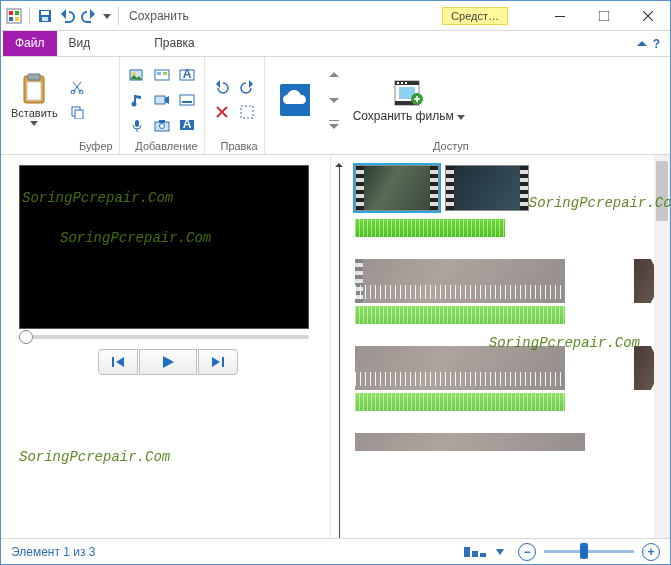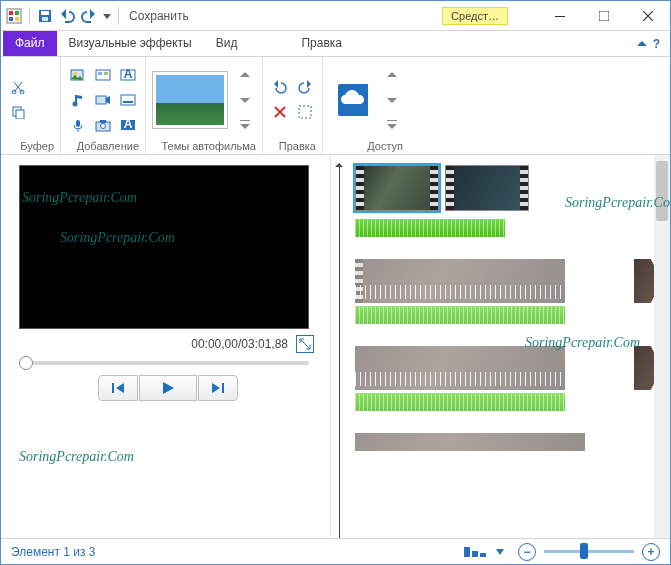--- a/index.html
+++ b/index.html
@@ -11,21 +11,21 @@
 .qat .qicon { width: 18px; height: 18px; display: flex; align-items: center; justify-content: center; color: #2a6fb7; }
 .qat .sep { width: 1px; height: 18px; background: #d0d0d0; margin: 0 2px; }
 .title { margin-left: 4px; color: #555; }
 .context-tab { margin-left: auto; background: #fff79a; border: 1px solid #e5d84a; padding: 2px 8px; color: #444; font-size: 11px; min-width: 54px; }
 .winctrls { display: flex; margin-left: 30px; }
 .winctrls div { width: 44px; height: 28px; display: flex; align-items: center; justify-content: center; color: #333; }
 
 
 .tabrow { height: 26px; display: flex; align-items: stretch; border-bottom: 1px solid #d8d8d8; padding-left: 2px; position: relative; }
 .tab { padding: 5px 12px 4px; color: #444; cursor: default; }
-.tab.file { background: #6d28d9; color: #fff; }
+.tab.file { background: #a21caf; color: #fff; }
 .tab.active { border: 1px solid #d8d8d8; border-bottom: 1px solid #fff; background: #fff; margin-bottom: -1px; }
 .tabrow .help { margin-left: auto; display: flex; align-items: center; gap: 6px; padding-right: 10px; color: #2a6fb7; }
 
 
 .ribbon { height: 98px; display: flex; border-bottom: 1px solid #d8d8d8; background: #fff; }
 .group { border-right: 1px solid #e1e1e1; padding: 4px 6px 2px; display: flex; flex-direction: column; }
 .group .body { flex: 1; display: flex; align-items: center; gap: 4px; }
 .group .label { text-align: right; font-size: 11px; color: #666; padding: 2px 0 0; }
 .bigbtn { display: flex; flex-direction: column; align-items: center; justify-content: center; padding: 2px 4px; gap: 2px; min-width: 46px; }
 .bigbtn .ico { width: 32px; height: 32px; display: flex; align-items: center; justify-content: center; }
@@ -33,21 +33,21 @@
 .minigrid { display: grid; grid-template-columns: repeat(2, 22px); grid-auto-rows: 22px; gap: 3px; }
 .minigrid3 { display: grid; grid-template-columns: repeat(3, 22px); grid-auto-rows: 22px; gap: 3px; }
 .mini { width: 22px; height: 22px; display: flex; align-items: center; justify-content: center; color: #2a6fb7; border: 1px solid transparent; }
 .theme-thumb { width: 76px; height: 58px; border: 1px solid #bdbdbd; padding: 3px; display: flex; }
 .theme-thumb .pic { flex: 1; background: linear-gradient(to bottom, #6fb4e8 0%, #6fb4e8 55%, #2f6d3a 55%, #3f8a4a 100%); }
 
 
 .main { display: flex; height: 384px; }
 .left { width: 330px; border-right: 1px solid #e5e5e5; padding: 10px 14px 6px 18px; display: flex; flex-direction: column; }
 .preview { width: 290px; height: 164px; background: #000; border: 1px solid #555; position: relative; }
-.wm { position: absolute; color: #0f766e; font-style: italic; font-family: Liberation Serif, serif; font-size: 14px; opacity: .9; pointer-events: none; white-space: nowrap; }
+.wm { position: absolute; color: #4d7c0f; font-style: italic; font-family: Liberation Mono, monospace; font-size: 14px; opacity: .9; pointer-events: none; white-space: nowrap; }
 .timecode-row { display: flex; justify-content: flex-end; align-items: center; gap: 8px; padding: 6px 2px 2px; }
 .timecode { color: #444; font-size: 12px; }
 .fs-icon { width: 18px; height: 18px; border: 1px solid #2a6fb7; display: flex; align-items: center; justify-content: center; color: #2a6fb7; }
 .seek { width: 290px; padding: 6px 0 10px; }
 .seek-track { height: 4px; background: #d6d6d6; border-radius: 2px; position: relative; }
 .seek-thumb { width: 14px; height: 14px; background: #fff; border: 1px solid #888; border-radius: 50%; position: absolute; top: -5px; left: 0; }
 .transport { display: flex; justify-content: center; gap: 1px; }
 .tbtn { width: 40px; height: 26px; background: linear-gradient(#fdfdfd,#ececec); border: 1px solid #bfbfbf; display: flex; align-items: center; justify-content: center; color: #1e6fbf; }
 .tbtn:first-child { border-radius: 4px 0 0 4px; }
 .tbtn:last-child { border-radius: 0 4px 4px 0; }
@@ -143,37 +143,49 @@
     <div>
         <svg width="10" height="10">
           <path d="M0 0l10 10M10 0L0 10" stroke="#333" stroke-width="1.2"></path>
         </svg>
       </div>
   </div>
 </div>
 
 <div class="tabrow">
   <div class="tab file">Файл</div>
-  <div class="tab">Визуальные эффекты</div>
   <div class="tab">Вид</div>
   <div class="tab" style="margin-left:40px">Правка</div>
   <div class="help">
     <span>
         <svg width="10" height="10">
           <path d="M0 7h10L5 2z" fill="#2a6fb7"></path>
         </svg>
       </span>
     <span style="color:#2a6fb7;font-weight:bold">?</span>
   </div>
 </div>
 
 <div class="ribbon">
 
   <div class="group">
     <div class="body">
+      <div class="bigbtn">
+        <div class="ico">
+          <svg width="28" height="32">
+              <rect x="4" y="3" width="20" height="27" rx="2" fill="#d9a24a" stroke="#a77420"></rect>
+              <rect x="8" y="1" width="12" height="6" rx="1" fill="#9aa" stroke="#678"></rect>
+              <rect x="7" y="9" width="14" height="18" fill="#fff" stroke="#ccc"></rect>
+            </svg>
+        </div>
+        <div class="cap">Вставить</div>
+        <svg width="8" height="5">
+            <path d="M0 0h8L4 5z" fill="#555"></path>
+          </svg>
+      </div>
       <div class="minigrid">
         <div class="mini">
             <svg width="14" height="14">
               <path d="M3 2l8 10M11 2L3 12" stroke="#2a6fb7"></path>
               <circle cx="3" cy="12" r="2" fill="none" stroke="#2a6fb7"></circle>
               <circle cx="11" cy="12" r="2" fill="none" stroke="#2a6fb7"></circle>
             </svg>
           </div>
         <div class="mini" style="visibility:hidden"></div>
         <div class="mini">
@@ -246,46 +258,20 @@
             <svg width="16" height="14">
               <rect x="1" y="2" width="14" height="10" fill="#2a6fb7"></rect>
               <text x="8" y="10" text-anchor="middle" font-size="7" fill="#fff" font-weight="bold">A</text>
             </svg>
           </div>
       </div>
     </div>
     <div class="label">Добавление</div>
   </div>
 
-  <div class="group">
-    <div class="body">
-      <div class="theme-thumb">
-          <div class="pic"></div>
-        </div>
-      <div style="display:flex;flex-direction:column;gap:3px;margin-left:2px">
-        <div class="mini">
-            <svg width="10" height="8">
-              <path d="M0 6h10L5 1z" fill="#888"></path>
-            </svg>
-          </div>
-        <div class="mini">
-            <svg width="10" height="8">
-              <path d="M0 2h10L5 7z" fill="#888"></path>
-            </svg>
-          </div>
-        <div class="mini">
-            <svg width="10" height="10">
-              <rect y="0" width="10" height="1" fill="#888"></rect>
-              <path d="M0 4h10L5 9z" fill="#888"></path>
-            </svg>
-          </div>
-      </div>
-    </div>
-    <div class="label">Темы автофильма</div>
-  </div>
 
   <div class="group">
     <div class="body">
       <div style="display:grid;grid-template-columns:22px 22px;grid-auto-rows:22px;gap:3px">
         <div class="mini">
             <svg width="16" height="14">
               <path d="M9 3a5 5 0 1 1-5 5" fill="none" stroke="#2a6fb7" stroke-width="1.5"></path>
               <path d="M6 0L2 4l4 4z" fill="#2a6fb7"></path>
             </svg>
           </div>
@@ -331,39 +317,48 @@
               <path d="M0 2h10L5 7z" fill="#888"></path>
             </svg>
           </div>
         <div class="mini">
             <svg width="10" height="10">
               <rect y="0" width="10" height="1" fill="#888"></rect>
               <path d="M0 4h10L5 9z" fill="#888"></path>
             </svg>
           </div>
       </div>
+      <div class="bigbtn">
+        <div class="ico">
+          <svg width="32" height="30">
+              <rect x="2" y="4" width="24" height="24" fill="#fff" stroke="#888"></rect>
+              <rect x="2" y="4" width="24" height="4" fill="#333"></rect>
+              <rect x="2" y="24" width="24" height="4" fill="#333"></rect>
+              <rect x="4" y="5" width="2" height="2" fill="#fff"></rect>
+              <rect x="8" y="5" width="2" height="2" fill="#fff"></rect>
+              <rect x="12" y="5" width="2" height="2" fill="#fff"></rect>
+              <rect x="6" y="10" width="16" height="12" fill="#8fd0f5"></rect>
+              <circle cx="24" cy="22" r="6" fill="#3a9a3a"></circle>
+              <path d="M24 19v6M21 22h6" stroke="#fff" stroke-width="1.5"></path>
+            </svg>
+        </div>
+        <div class="cap"><span>Сохранить фильм</span> <svg width="8" height="5" style="display:inline">
+              <path d="M0 0h8L4 5z" fill="#555"></path>
+            </svg></div>
+      </div>
     </div>
     <div class="label">Доступ</div>
   </div>
 </div>
 
 <div class="main">
   <div class="left">
     <div class="preview">
       <span class="wm" style="left:2px;top:24px">SoringPcrepair.Com</span>
       <span class="wm" style="left:40px;top:64px">SoringPcrepair.Com</span>
-    </div>
-    <div class="timecode-row">
-      <span class="timecode">00:00,00/03:01,88</span>
-      <div class="fs-icon">
-          <svg width="12" height="12">
-            <path d="M1 5V1h4M11 7v4H7" stroke="#2a6fb7" fill="none"></path>
-            <path d="M1 1l5 5M11 11L6 6" stroke="#2a6fb7"></path>
-          </svg>
-        </div>
     </div>
     <div class="seek">
       <div class="seek-track">
           <div class="seek-thumb"></div>
         </div>
     </div>
     <div class="transport">
       <div class="tbtn">
           <svg width="14" height="12">
             <rect x="1" y="1" width="2" height="10" fill="#1e6fbf"></rect>

